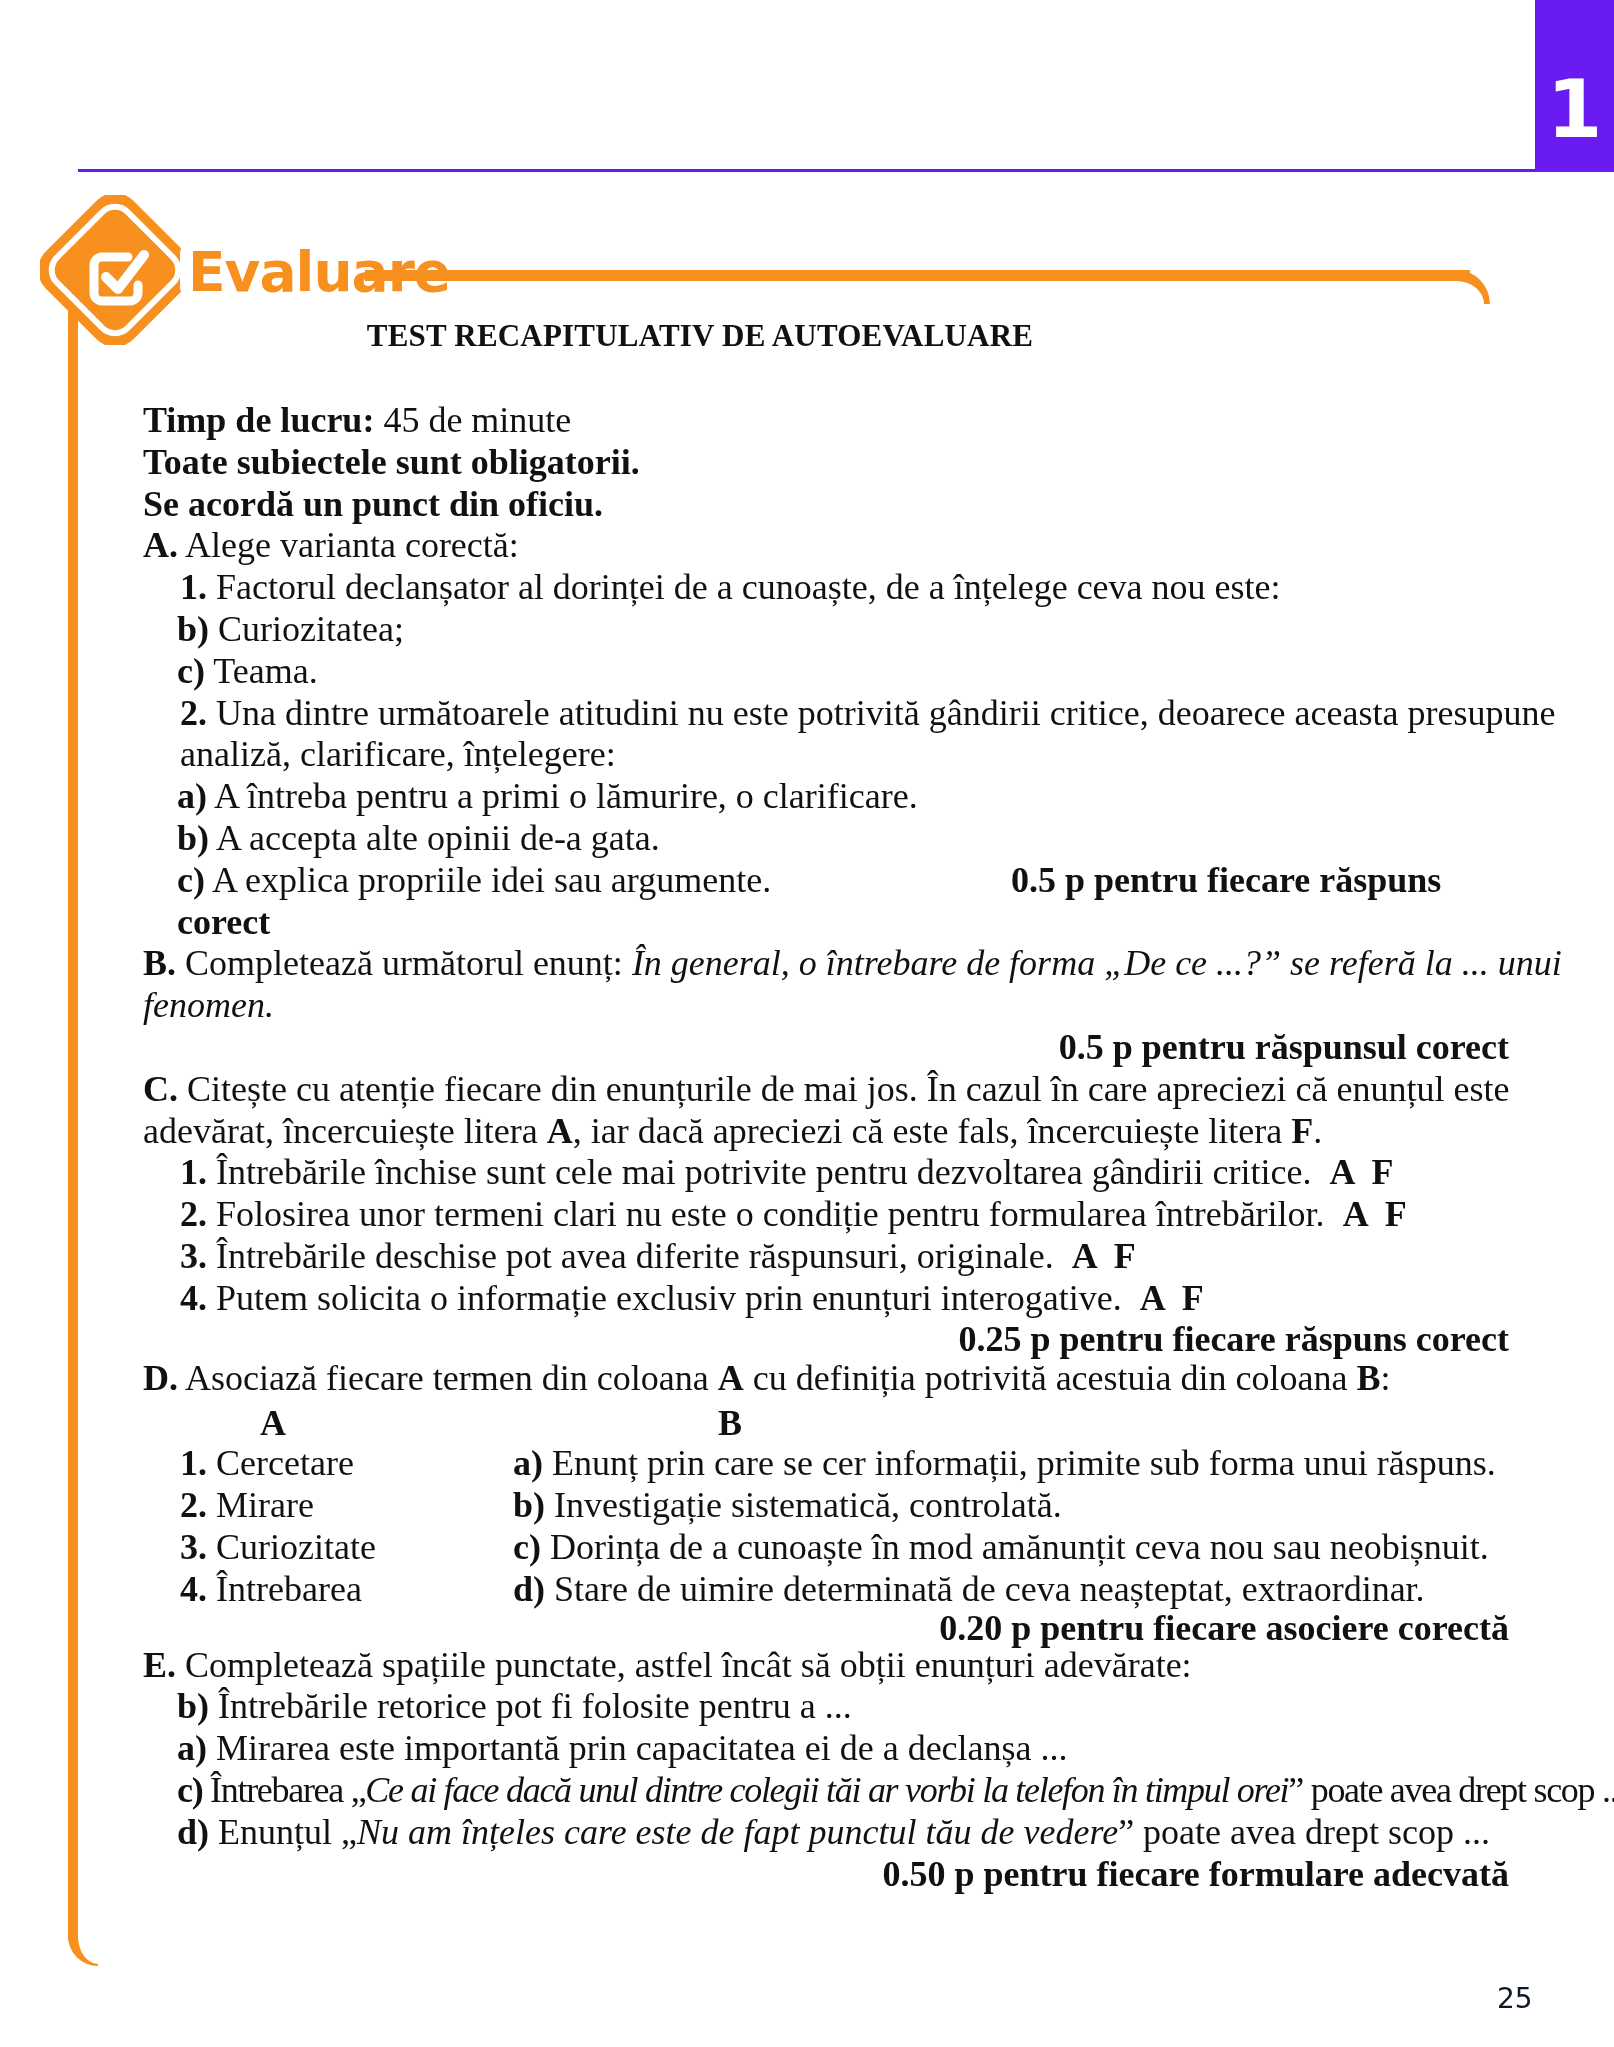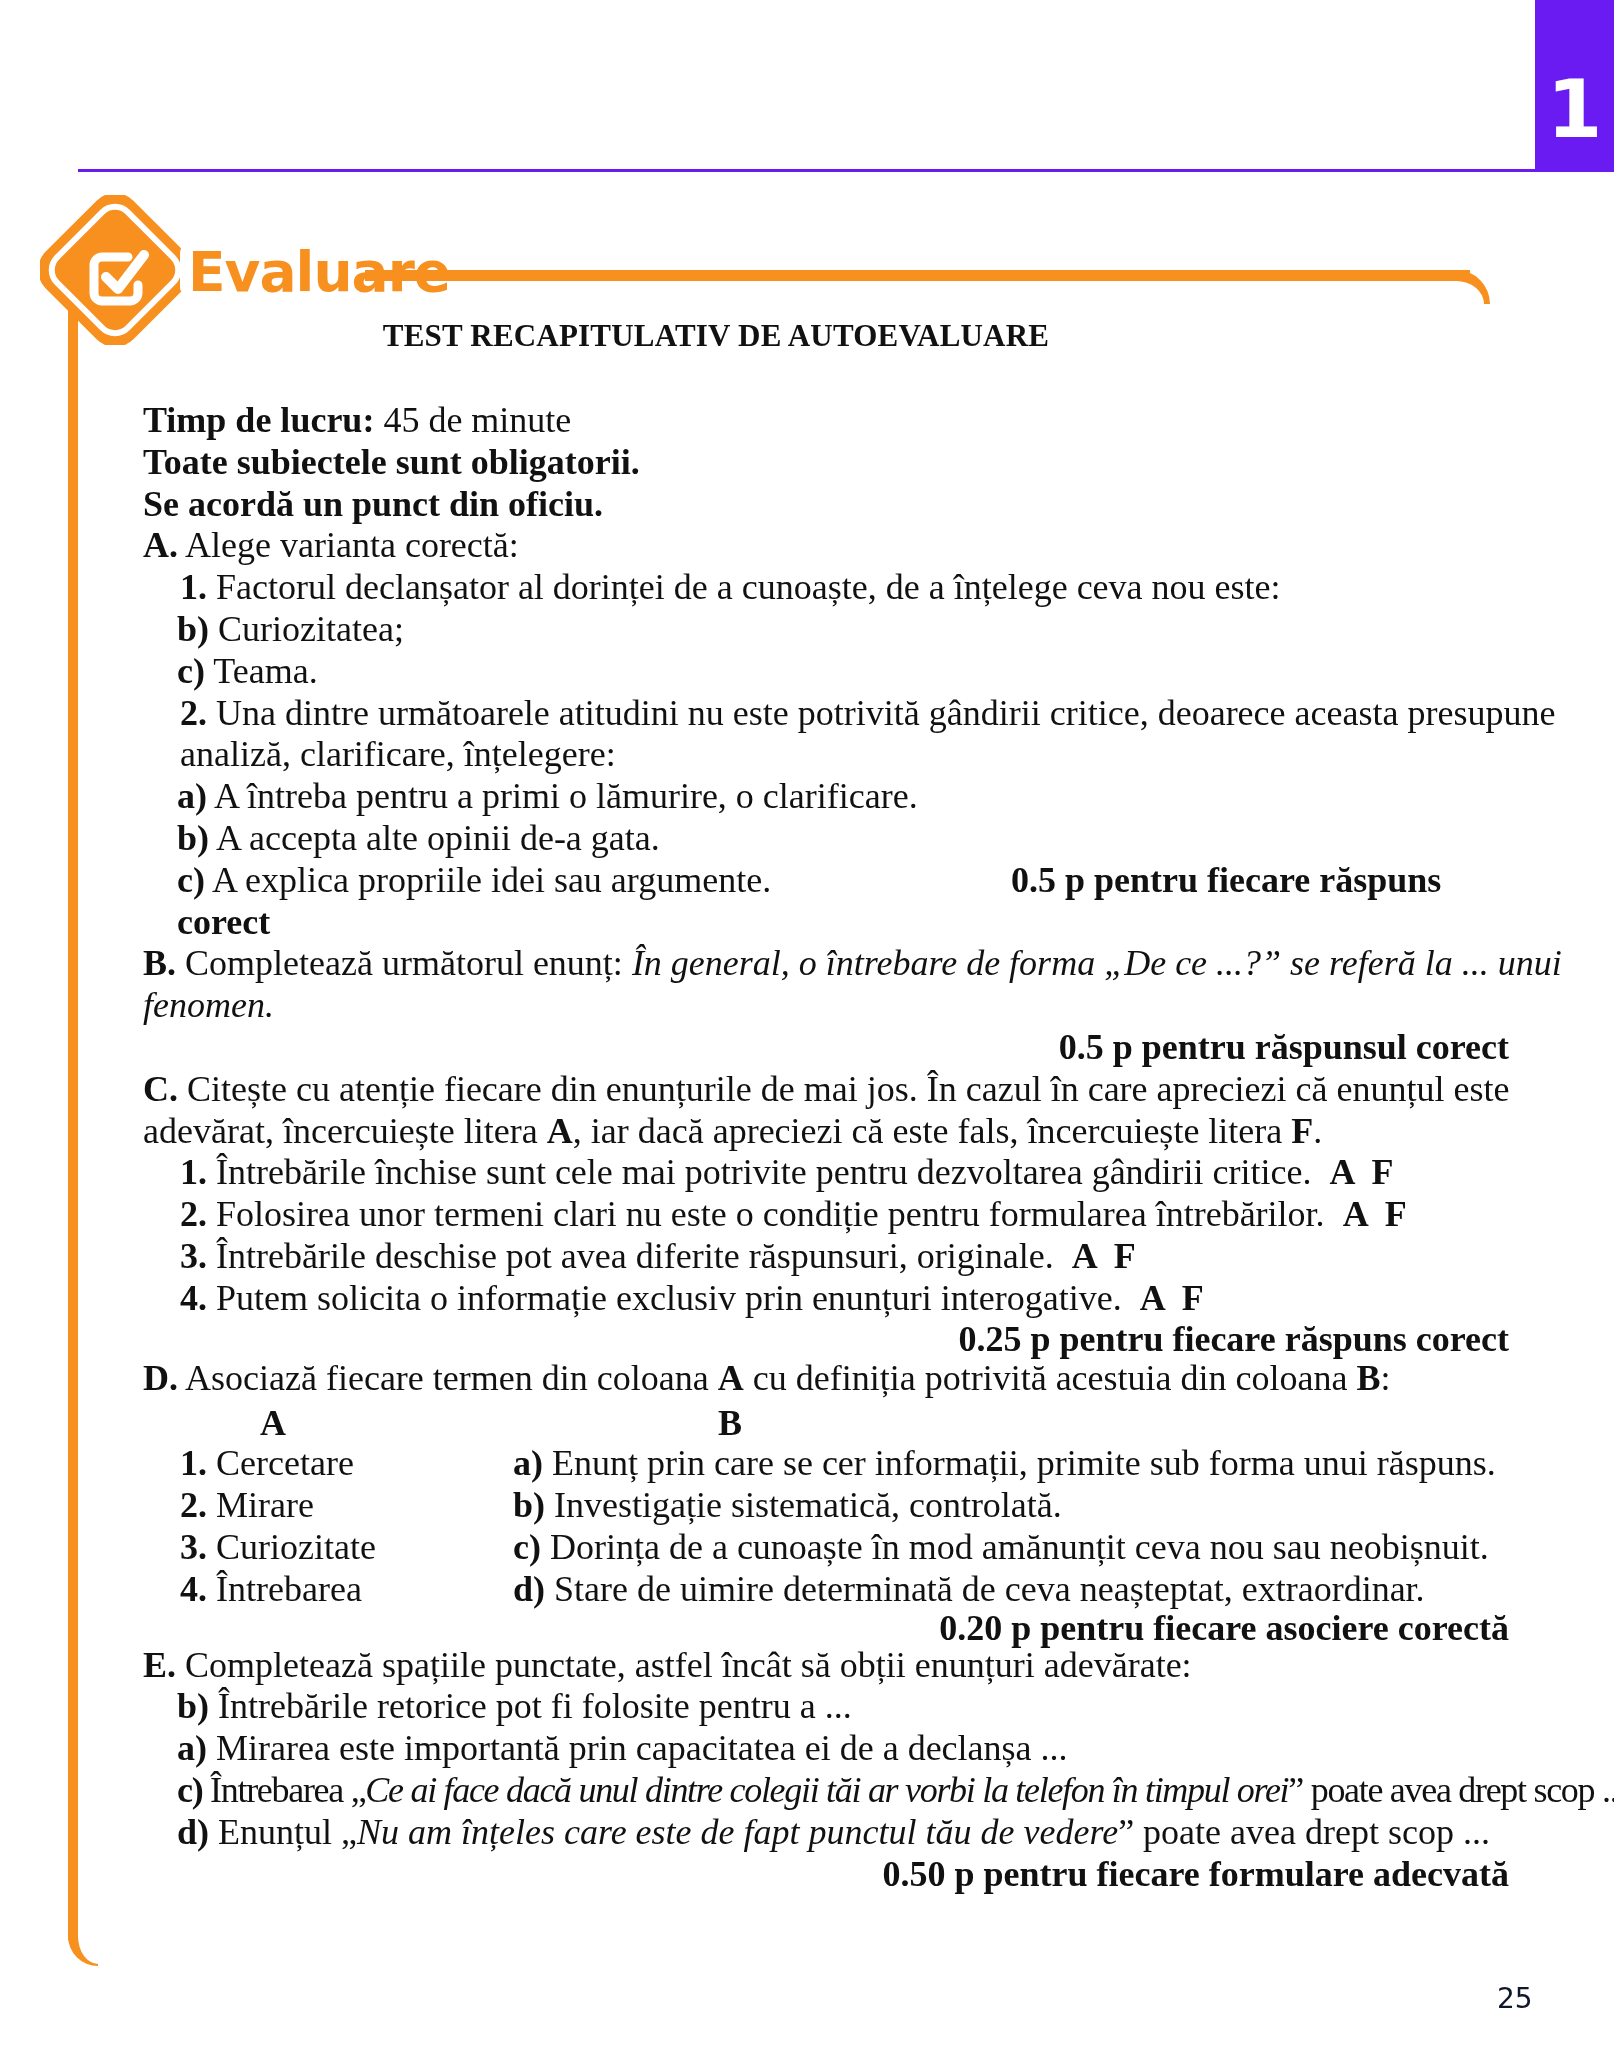--- a/index.html
+++ b/index.html
@@ -41,21 +41,21 @@
     position: absolute; left: 188px; top: 240px;
     font-family: "DejaVu Sans", sans-serif; font-weight: bold; font-size: 55px; color: #f7901e;
     letter-spacing: -1px;
   }
   .logo-title-bg {
     position: absolute; left: 180px; top: 238px; width: 185px; height: 56px;
     background: #fff; border-radius: 16px 16px 6px 6px;
   }
   .heading {
     position: absolute; left: 0; width: 1400px; top: 318px; text-align: center;
-    font-weight: bold; font-size: 31px; letter-spacing: 0.2px; padding-left: 16px;
+    font-weight: bold; font-size: 31px; letter-spacing: 0.2px;
   }
   .content {
     position: absolute; left: 143px; top: 400px; width: 1370px;
     font-size: 36px; line-height: 41.8px;
   }
   .line { white-space: nowrap; position: relative; }
   .ind1 { padding-left: 37px; }
   .ind2 { padding-left: 34px; }
   .b { font-weight: bold; }
   .i { font-style: italic; }

